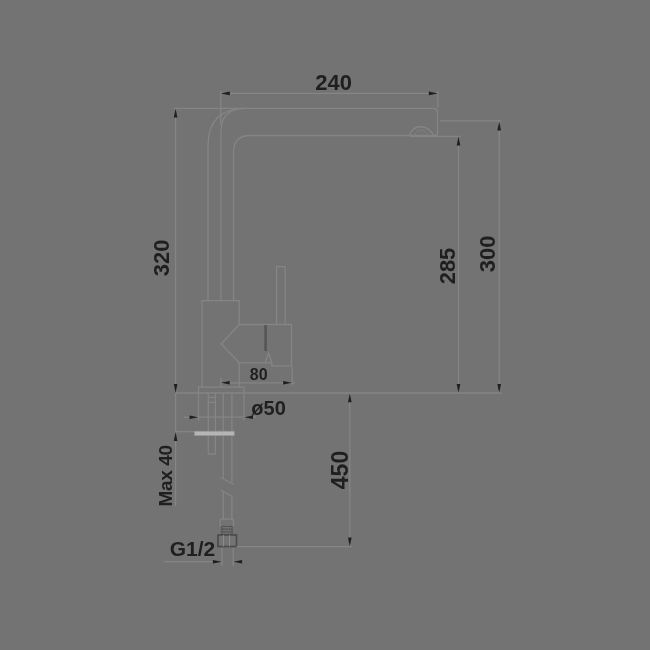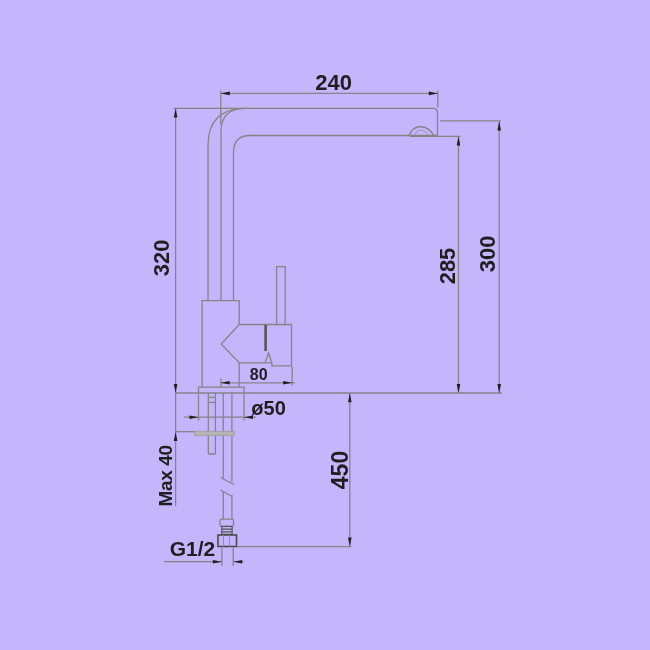--- a/index.html
+++ b/index.html
@@ -1,16 +1,16 @@
 <!DOCTYPE html>
 <html><head>
 <meta charset="utf-8">
 <style>
   html,body{margin:0;padding:0;background:#ffffff;}
-  .wrap{width:650px;height:650px;position:relative;background:#c4b5fd;overflow:hidden;}
+  .wrap{width:650px;height:650px;position:relative;background:#737373;overflow:hidden;}
   svg{position:absolute;left:0;top:0;filter:blur(0.45px);}
   text{font-family:"Liberation Sans",sans-serif;font-weight:bold;fill:#1f1f1f;}
 </style>
 </head>
 <body>
 <div class="wrap">
 <svg width="650" height="650" viewBox="0 0 650 650">
   <g fill="none" stroke="#858585" stroke-width="1.3">
 
     <path d="M173.5,108.3 L433,108.3 Q437.5,108.3 437.5,112.5 L437.5,135.5"></path>

